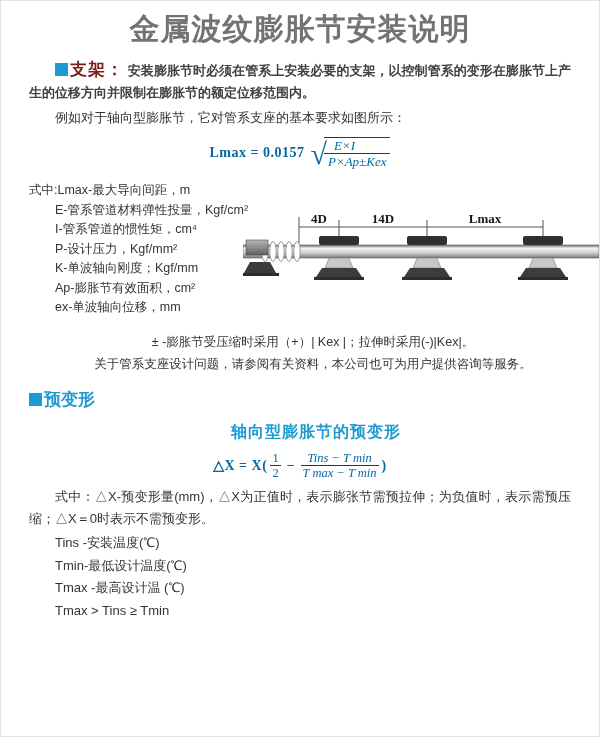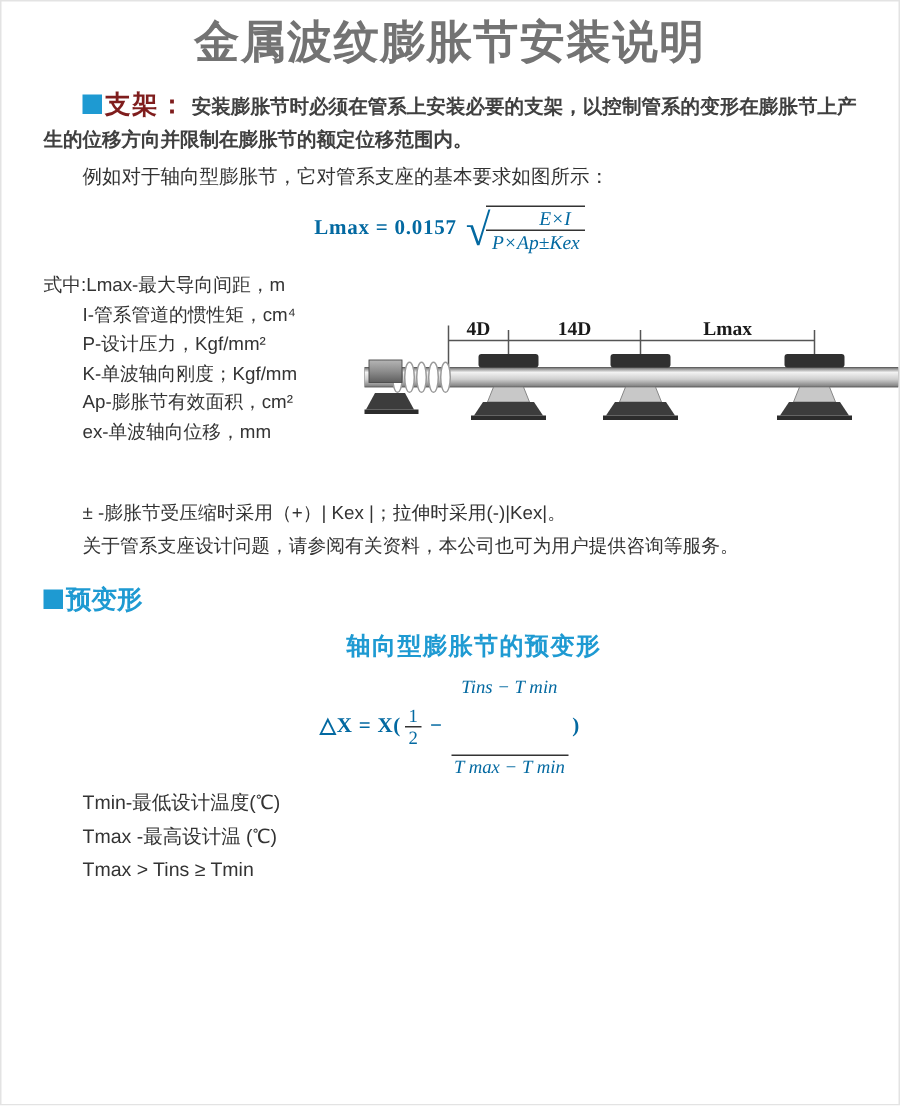--- a/index.html
+++ b/index.html
@@ -23,33 +23,33 @@
   .p-intro{line-height:22px;font-weight:600;}
   .p-intro .body-run{font-weight:bold;color:#404040;}
   .p-example{margin-top:3px;line-height:22px;}
   .formula{
     display:flex;align-items:center;justify-content:center;
     font-family:"Liberation Serif",serif;color:#0369a1;font-size:14px;margin:8px 0 6px 0;
   }
   .f-lhs{font-weight:bold;margin-right:6px;letter-spacing:.5px;}
   .sqrt-sym{font-size:30px;font-weight:400;line-height:30px;margin-right:-3px;transform:translateY(1px);}
   .sqrt-frac{display:inline-flex;flex-direction:column;border-top:1.5px solid #333;
-    text-align:right;font-style:italic;font-size:13px;line-height:15px;}
+    text-align:left;font-style:italic;font-size:13px;line-height:15px;}
   .sqrt-frac .f-num{border-bottom:1px solid #333;padding:0 10px;}
   .sqrt-frac .f-den{padding:0 4px;}
   .frac{display:inline-flex;flex-direction:column;text-align:center;
     font-size:12.5px;line-height:14px;margin:0 3px;vertical-align:middle;}
   .frac .f-den{border-top:1px solid #333;padding:0 2px;}
-  .frac.ital{font-style:italic;gap:38px;}
+  .frac.ital{font-style:italic;}
   .f-op{margin:0 3px;font-weight:bold;}
   .f-bold{font-weight:bold;letter-spacing:.5px;}
   .support-body{position:relative;margin-top:12px;min-height:150px;}
   .def-line{line-height:19.5px;font-size:12.5px;white-space:nowrap;}
   .def-sub{padding-left:26px;}
-  .def-wide{line-height:22px;font-size:12.5px;white-space:nowrap;padding-left:26px;}
+  .def-wide{line-height:22px;font-size:12.5px;white-space:nowrap;padding-left:26px;text-align:center;}
   .diagram{position:absolute;left:214px;top:26px;width:356px;height:102px;}
   .sec-head{margin:14px 0 4px 0;font-size:17px;font-weight:bold;line-height:22px;}
   .sub-head{font-size:16px;font-weight:bold;color:#1e9ad2;padding-left:2em;
     margin:10px 0 4px 0;line-height:22px;letter-spacing:1px;text-align:center;}
   .p-where{margin:6px 0 0 0;line-height:22px;}
   .def-block{margin-top:2px;}
   .def-block .def-line{line-height:22.5px;font-size:13px;}
 </style>
 </head>
 <body>
@@ -68,20 +68,21 @@
     <span class="f-lhs">Lmax = 0.0157</span>
     <span class="sqrt-sym">√</span>
     <span class="sqrt-frac">
       <span class="f-num">E×I</span>
       <span class="f-den">P×Ap±Kex</span>
     </span>
   </div>
 
   <div class="support-body">
     <div class="def-line">式中:Lmax-最大导向间距，m</div>
+    <div class="def-line def-sub">E-管系管道材料弹性投量，Kgf/cm²</div>
     <div class="def-line def-sub">I-管系管道的惯性矩，cm⁴</div>
     <div class="def-line def-sub">P-设计压力，Kgf/mm²</div>
     <div class="def-line def-sub">K-单波轴向刚度；Kgf/mm</div>
     <div class="def-line def-sub">Ap-膨胀节有效面积，cm²</div>
     <div class="def-line def-sub">ex-单波轴向位移，mm</div>
 
     <div class="diagram">
       <svg width="356" height="102" viewBox="0 0 356 102" xmlns="http://www.w3.org/2000/svg">
         <defs>
           <linearGradient id="pipeGrad" x1="0" y1="0" x2="0" y2="1">
@@ -164,20 +165,22 @@
       <span class="f-den">2</span>
     </span>
     <span class="f-op">−</span>
     <span class="frac ital">
       <span>Tins − T min</span>
       <span class="f-den">T max − T min</span>
     </span>
     <span class="f-bold">)</span>
   </div>
 
+  <p class="para p-where">式中：△X-预变形量(mm)，△X为正值时，表示膨张节需预拉伸；为负值时，表示需预压缩；△X＝0时表示不需预变形。</p>
 
   <div class="def-block">
+    <div class="def-line def-sub">Tins -安装温度(℃)</div>
     <div class="def-line def-sub">Tmin-最低设计温度(℃)</div>
     <div class="def-line def-sub">Tmax -最高设计温 (℃)</div>
     <div class="def-line def-sub">Tmax &gt; Tins ≥ Tmin</div>
   </div>
 
 </div>
 
 </body></html>

